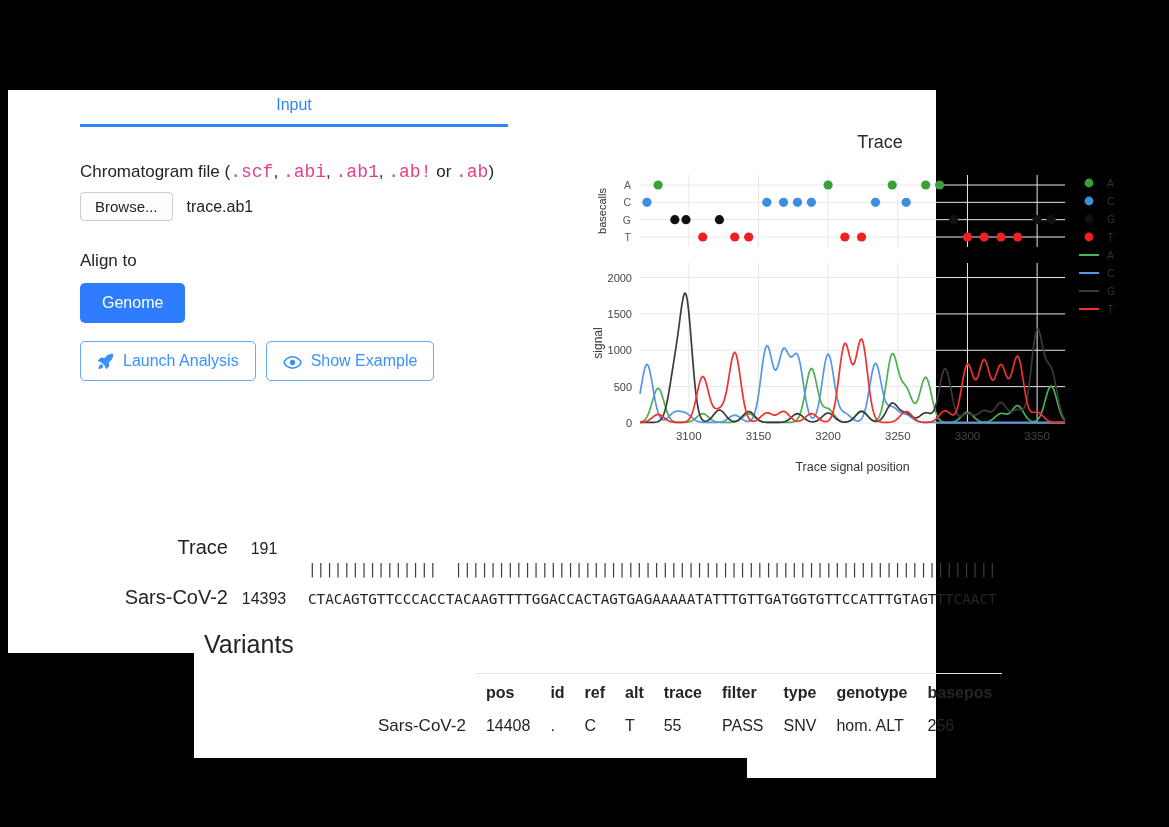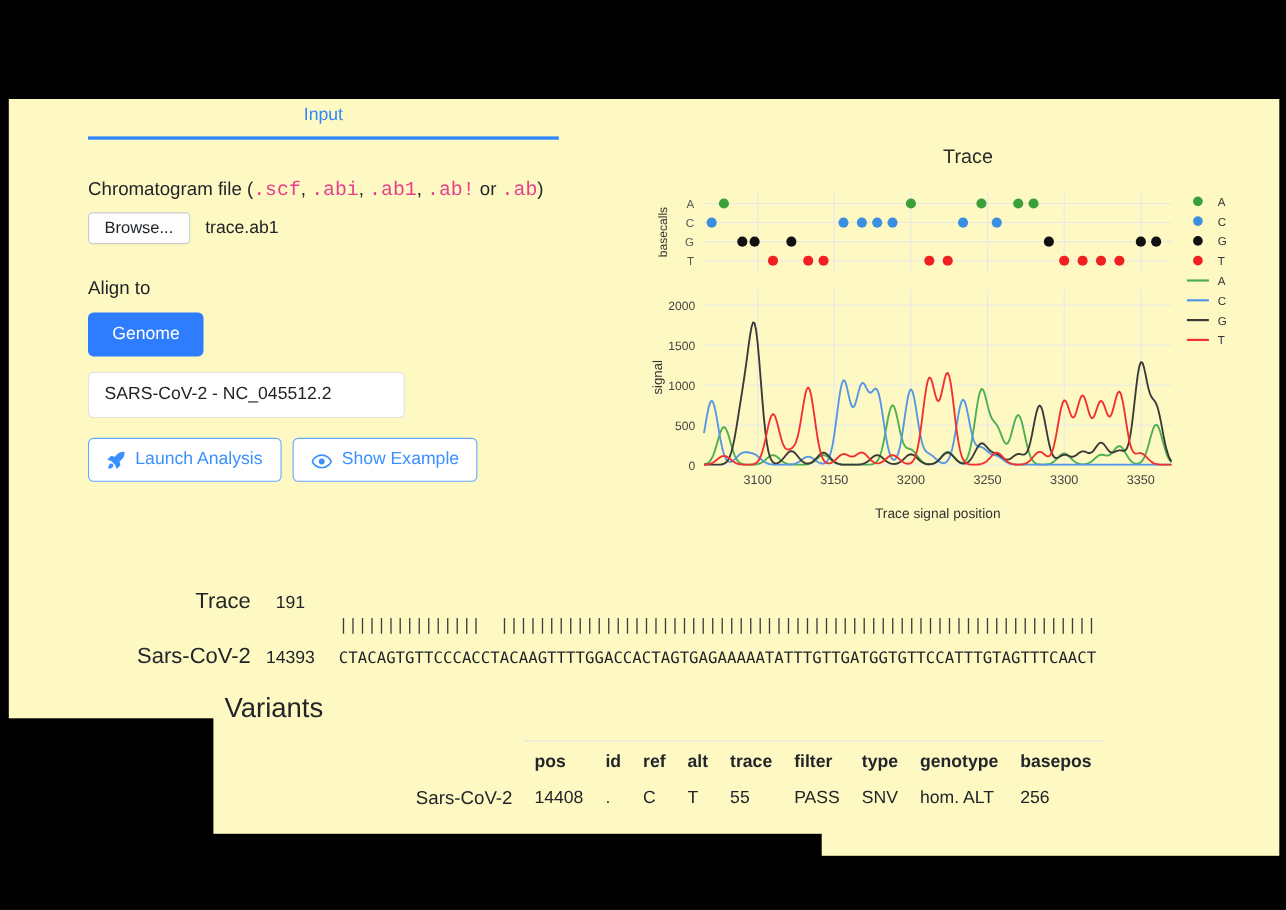--- a/index.html
+++ b/index.html
@@ -1,20 +1,20 @@
 <!DOCTYPE html>
 <html><head>
 <meta charset="utf-8">
 <style>
   html,body{margin:0;padding:0;background:#000;}
   body{width:1169px;height:827px;overflow:hidden;font-family:"Liberation Sans",sans-serif;}
   .root{position:relative;width:1169px;height:827px;background:#000;}
 
   
-  .panel{position:absolute;left:8px;top:90px;width:1155px;height:688px;background:#fef9c3;}
+  .panel{position:absolute;left:8px;top:90px;width:928px;height:688px;background:#ffffff;}
 
   
   .mask{position:absolute;left:0px;top:653px;width:194px;height:125px;background:#000;z-index:60;}
   .mask2{position:absolute;left:0px;top:758px;width:747px;height:22px;background:#000;z-index:60;}
 
   
   .tabbar{position:absolute;left:72px;top:6px;width:428px;}
   .tab{display:block;text-align:center;color:#2e86ff;font-size:16px;padding-bottom:10px;}
   .tab-underline{height:3px;background:#2e86ff;width:100%;}
 
@@ -76,23 +76,20 @@
       </div>
 
       <div class="filerow">
         <span class="browse">Browse...</span>
         <span class="fname">trace.ab1</span>
       </div>
 
       <div class="aligntitle">Align to</div>
       <span class="genome-btn">Genome</span>
 
-      <div class="selwrap">
-        <div class="sel">SARS-CoV-2 - NC_045512.2</div>
-      </div>
 
       <div class="btnrow">
         <span class="obtn">
           <span>
             <svg width="17" height="17" viewBox="0 0 16 16" fill="#3b90ff">
               <path d="M15.2 0.8c-2.6-0.3-5 0.7-6.7 2.4L7 4.9 4.3 4.3c-0.4-0.1-0.8 0-1.1 0.3L1 6.8c-0.3 0.3-0.2 0.8 0.2 0.9l2.7 0.9 3.4 3.4 0.9 2.7c0.1 0.4 0.6 0.5 0.9 0.2l2.2-2.2c0.3-0.3 0.4-0.7 0.3-1.1L11 9l1.7-1.5C14.5 5.8 15.5 3.4 15.2 0.8z"></path>
               <path d="M2.6 11.2c-0.9 0.9-1.3 3.9-1.3 3.9s3-0.4 3.9-1.3c0.7-0.7 0.7-1.9 0-2.6C4.5 10.5 3.3 10.5 2.6 11.2z"></path>
             </svg>
           </span>
           <span>Launch Analysis</span>

